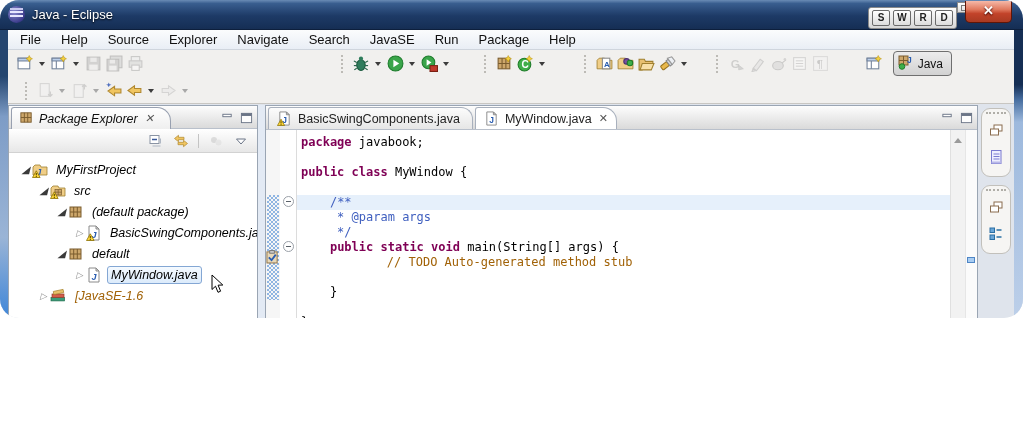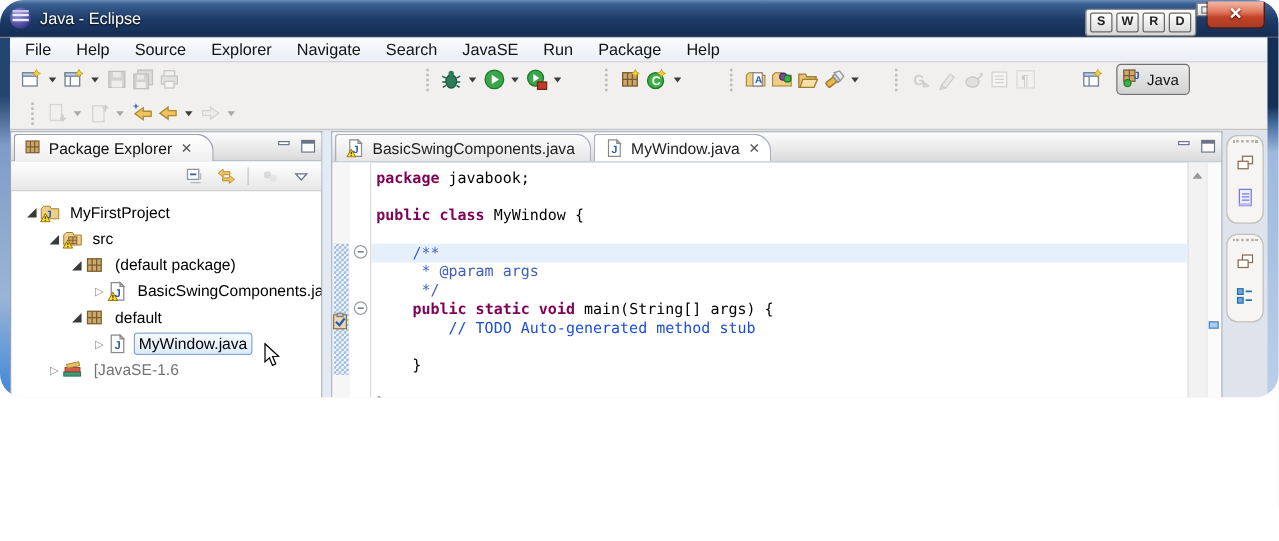--- a/index.html
+++ b/index.html
@@ -49,21 +49,21 @@
     background:linear-gradient(#ececec,#d2d2d2); border:1px solid #6f6f6f; border-radius:4px; font-size:12px; color:#111; }
   .persp-btn svg { width:16px; height:16px; }
 
   
   .border-left { position:absolute; left:0; top:30px; width:8px; bottom:0;
     background:linear-gradient(180deg,#24456f 0%,#24456f 16%,#7d9cc6 30%,#9ab4d6 72%,#3f86d8 100%); }
   .border-right { position:absolute; right:0; top:30px; width:9px; bottom:0;
     background:linear-gradient(180deg,#152e54 0%,#152e54 19%,#456c9e 24%,#9db9dd 32%,#bccfe9 100%); }
 
   
-  .pe-view { position:absolute; left:8px; top:105px; width:250px; bottom:0; background:#fff; border:1px solid #9aa5b3; border-bottom:none; }
+  .pe-view { position:absolute; left:8px; top:105px; width:250px; bottom:0; background:#fff; border:1px solid #9aa5b3; border-bottom:none;font-style:italic; }
   .pe-tabstrip { height:23px; background:linear-gradient(#fdfdfd,#dadada); border-bottom:1px solid #b9c0cb; position:relative; }
   .pe-tab { position:absolute; left:2px; top:1px; height:22px; display:flex; align-items:center; gap:5px; padding:0 16px 0 7px;
     background:linear-gradient(#ffffff,#efefef); border:1px solid #98a0b0; border-bottom:none;
     border-radius:3px 14px 0 0; font-size:12.5px; color:#111; }
   .pe-tab svg { width:15px; height:15px; }
   .tab-close { font-size:11px; color:#555; margin-left:2px; }
   .view-minmax { position:absolute; right:4px; top:4px; display:flex; gap:6px; }
   .view-minmax svg { width:13px; height:12px; }
   .pe-toolbar { height:24px; background:linear-gradient(#ffffff,#e7e7e7); border-bottom:1px solid #d2d2d2;
     display:flex; align-items:center; justify-content:flex-end; gap:5px; padding-right:6px; }
@@ -71,21 +71,21 @@
   .pe-sep { width:1px; height:14px; background:#c4c4c4; margin:0 2px; }
   .pe-tree { padding-top:6px; font-size:12.5px; overflow:hidden; }
   .tree-row { height:21px; display:flex; align-items:center; white-space:nowrap; }
   .tw-arrow { width:13px; text-align:center; font-size:9px; color:#8f8f8f; flex:none; }
   .tw-arrow.exp { color:#3a3a3a; font-size:10px; }
   .tree-icon { position:relative; width:17px; height:16px; flex:none; margin-right:4px; }
   .tree-icon svg { position:absolute; left:0; top:0; width:16px; height:16px; }
   .tree-icon svg.ovl { z-index:2; }
   .tree-label { color:#000; padding:1px 3px; }
   .tree-label.sel { background:linear-gradient(#f5faff,#dcebfb); border:1px solid #84a7d4; border-radius:3px; }
-  .tree-dec { color:#737373; margin-left:4px; }
+  .tree-dec { color:#a16207; margin-left:4px; }
 
   
   .sash { position:absolute; left:258px; top:105px; width:7px; bottom:0; background:#e3eaf4; }
 
   
   .editor { position:absolute; left:265px; top:105px; width:713px; bottom:0; background:#fff; border:1px solid #9aa5b3; border-bottom:none; display:flex; flex-direction:column; }
   .ed-tabstrip { height:24px; background:linear-gradient(#fdfdfd,#dadada); border-bottom:1px solid #b9c0cb; display:flex; position:relative; flex:none; }
   .ed-tab { display:flex; align-items:center; gap:5px; padding:0 12px 0 8px; font-size:12.5px; color:#222;
     border:1px solid #a8b0bd; border-bottom:none; margin-left:2px; margin-top:1px;
     background:linear-gradient(#fcfcfc,#e6e6e6); border-radius:3px 12px 0 0; }
@@ -98,21 +98,21 @@
                      linear-gradient(45deg,#8fb5e2 25%,transparent 25%,transparent 75%,#8fb5e2 75%);
     background-size:4px 4px; background-position:0 0,2px 2px; }
   .task-marker { position:absolute; left:0; top:120px; width:13px; height:14px; z-index:2; }
   .fold-col { width:17px; border-right:1px solid #dcdcdc; position:relative; flex:none; background:#fff; }
   .fold-dot { position:absolute; left:3px; width:11px; height:11px; border:1px solid #9aa0a8; border-radius:50%; background:#fff; }
   .fold-dot::after { content:""; position:absolute; left:2px; right:2px; top:4px; height:1px; background:#5a6068; }
   .code { flex:1; position:relative; font-family:"DejaVu Sans Mono","Liberation Mono",monospace;
     font-size:12px; line-height:15px; padding-top:5px; overflow:hidden; white-space:pre; }
   .code-line { height:15px; padding-left:4px; }
   .code-line.hl { background:#e6f0fb; }
-  .kw { color:#7f0055; font-weight:bold; } .pl { color:#000; } .doc { color:#3f5fbf; } .cm { color:#1d4ed8; }
+  .kw { color:#7f0055; font-weight:bold; } .pl { color:#000; } .doc { color:#3f5fbf; } .cm { color:#a16207;margin-left:28px; }
   .ed-scrollbar { width:15px; background:#f2f2f2; border-left:1px solid #e0e0e0; position:relative; flex:none; }
   .sb-up { position:absolute; top:8px; left:3px; width:0; height:0; border-left:4.5px solid transparent; border-right:4.5px solid transparent; border-bottom:5px solid #9a9a9a; }
   .overview { width:12px; background:#fbfbfb; border-left:1px solid #e6e6e6; position:relative; flex:none; }
   .ov-marker { position:absolute; left:1px; top:127px; width:8px; height:6px; background:#a9cdf2; border:1px solid #4f86c6; }
 
   
   .trim { position:absolute; right:10px; top:105px; width:34px; bottom:0; }
   .trim-stack { width:30px; margin:3px auto 8px; padding:3px 0 7px; background:#f6f5f3;
     border:1px solid #c2c0bb; border-radius:9px; display:flex; flex-direction:column; align-items:center; gap:7px; }
   .trim-handle { width:20px; height:3px; border-top:2px dotted #b0aea8; }

